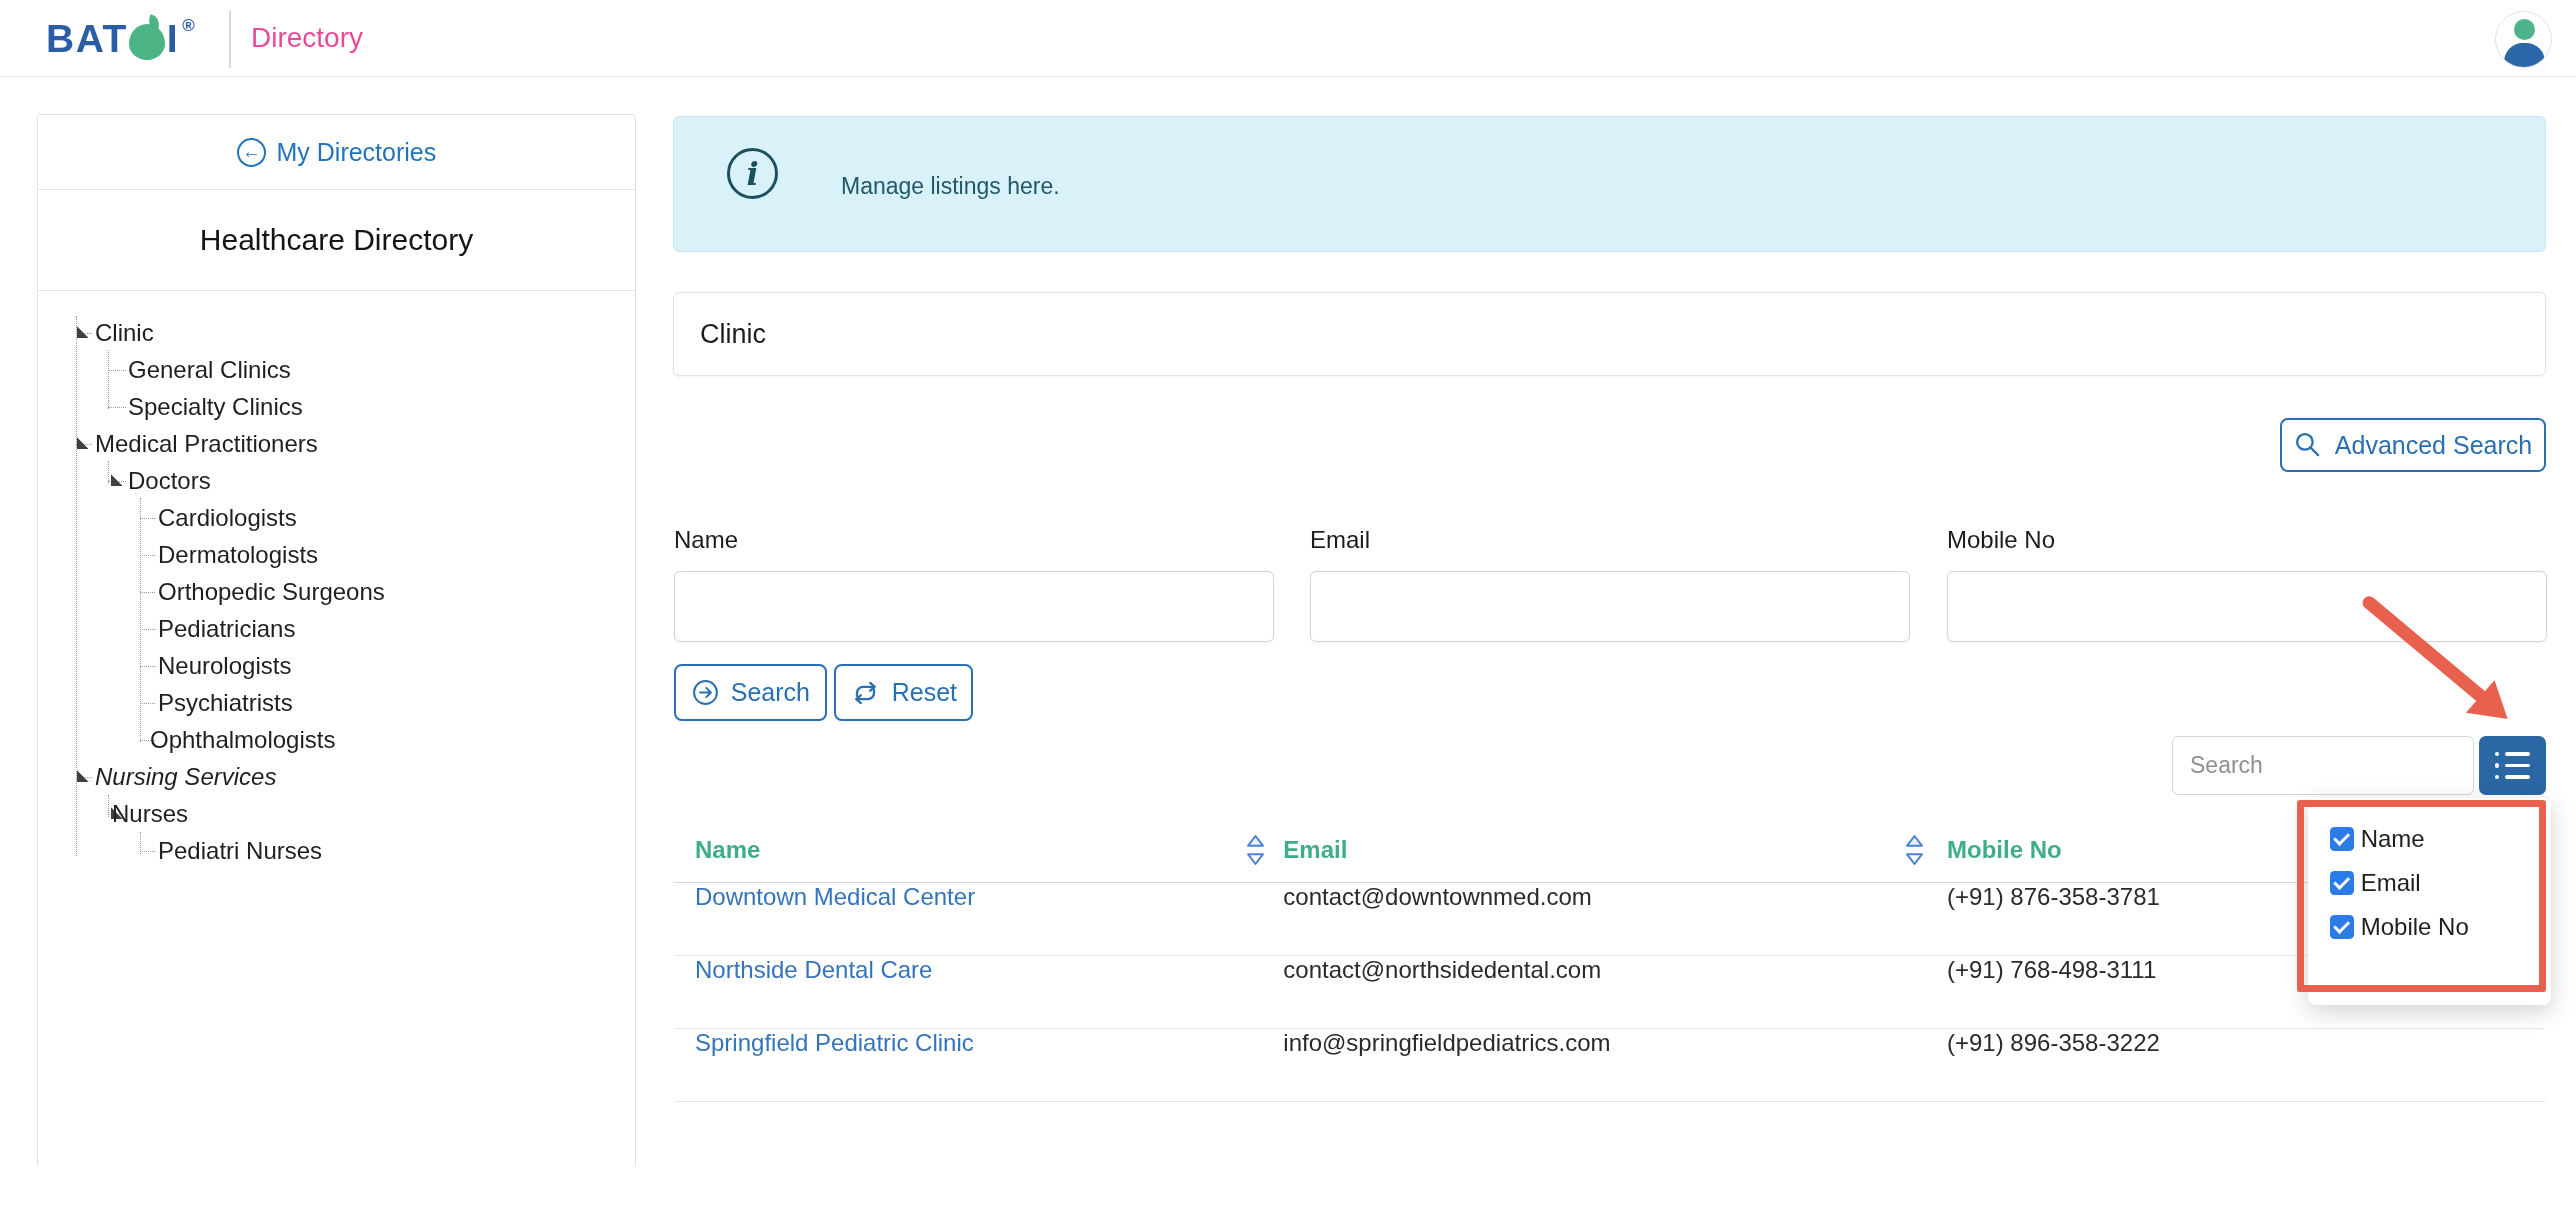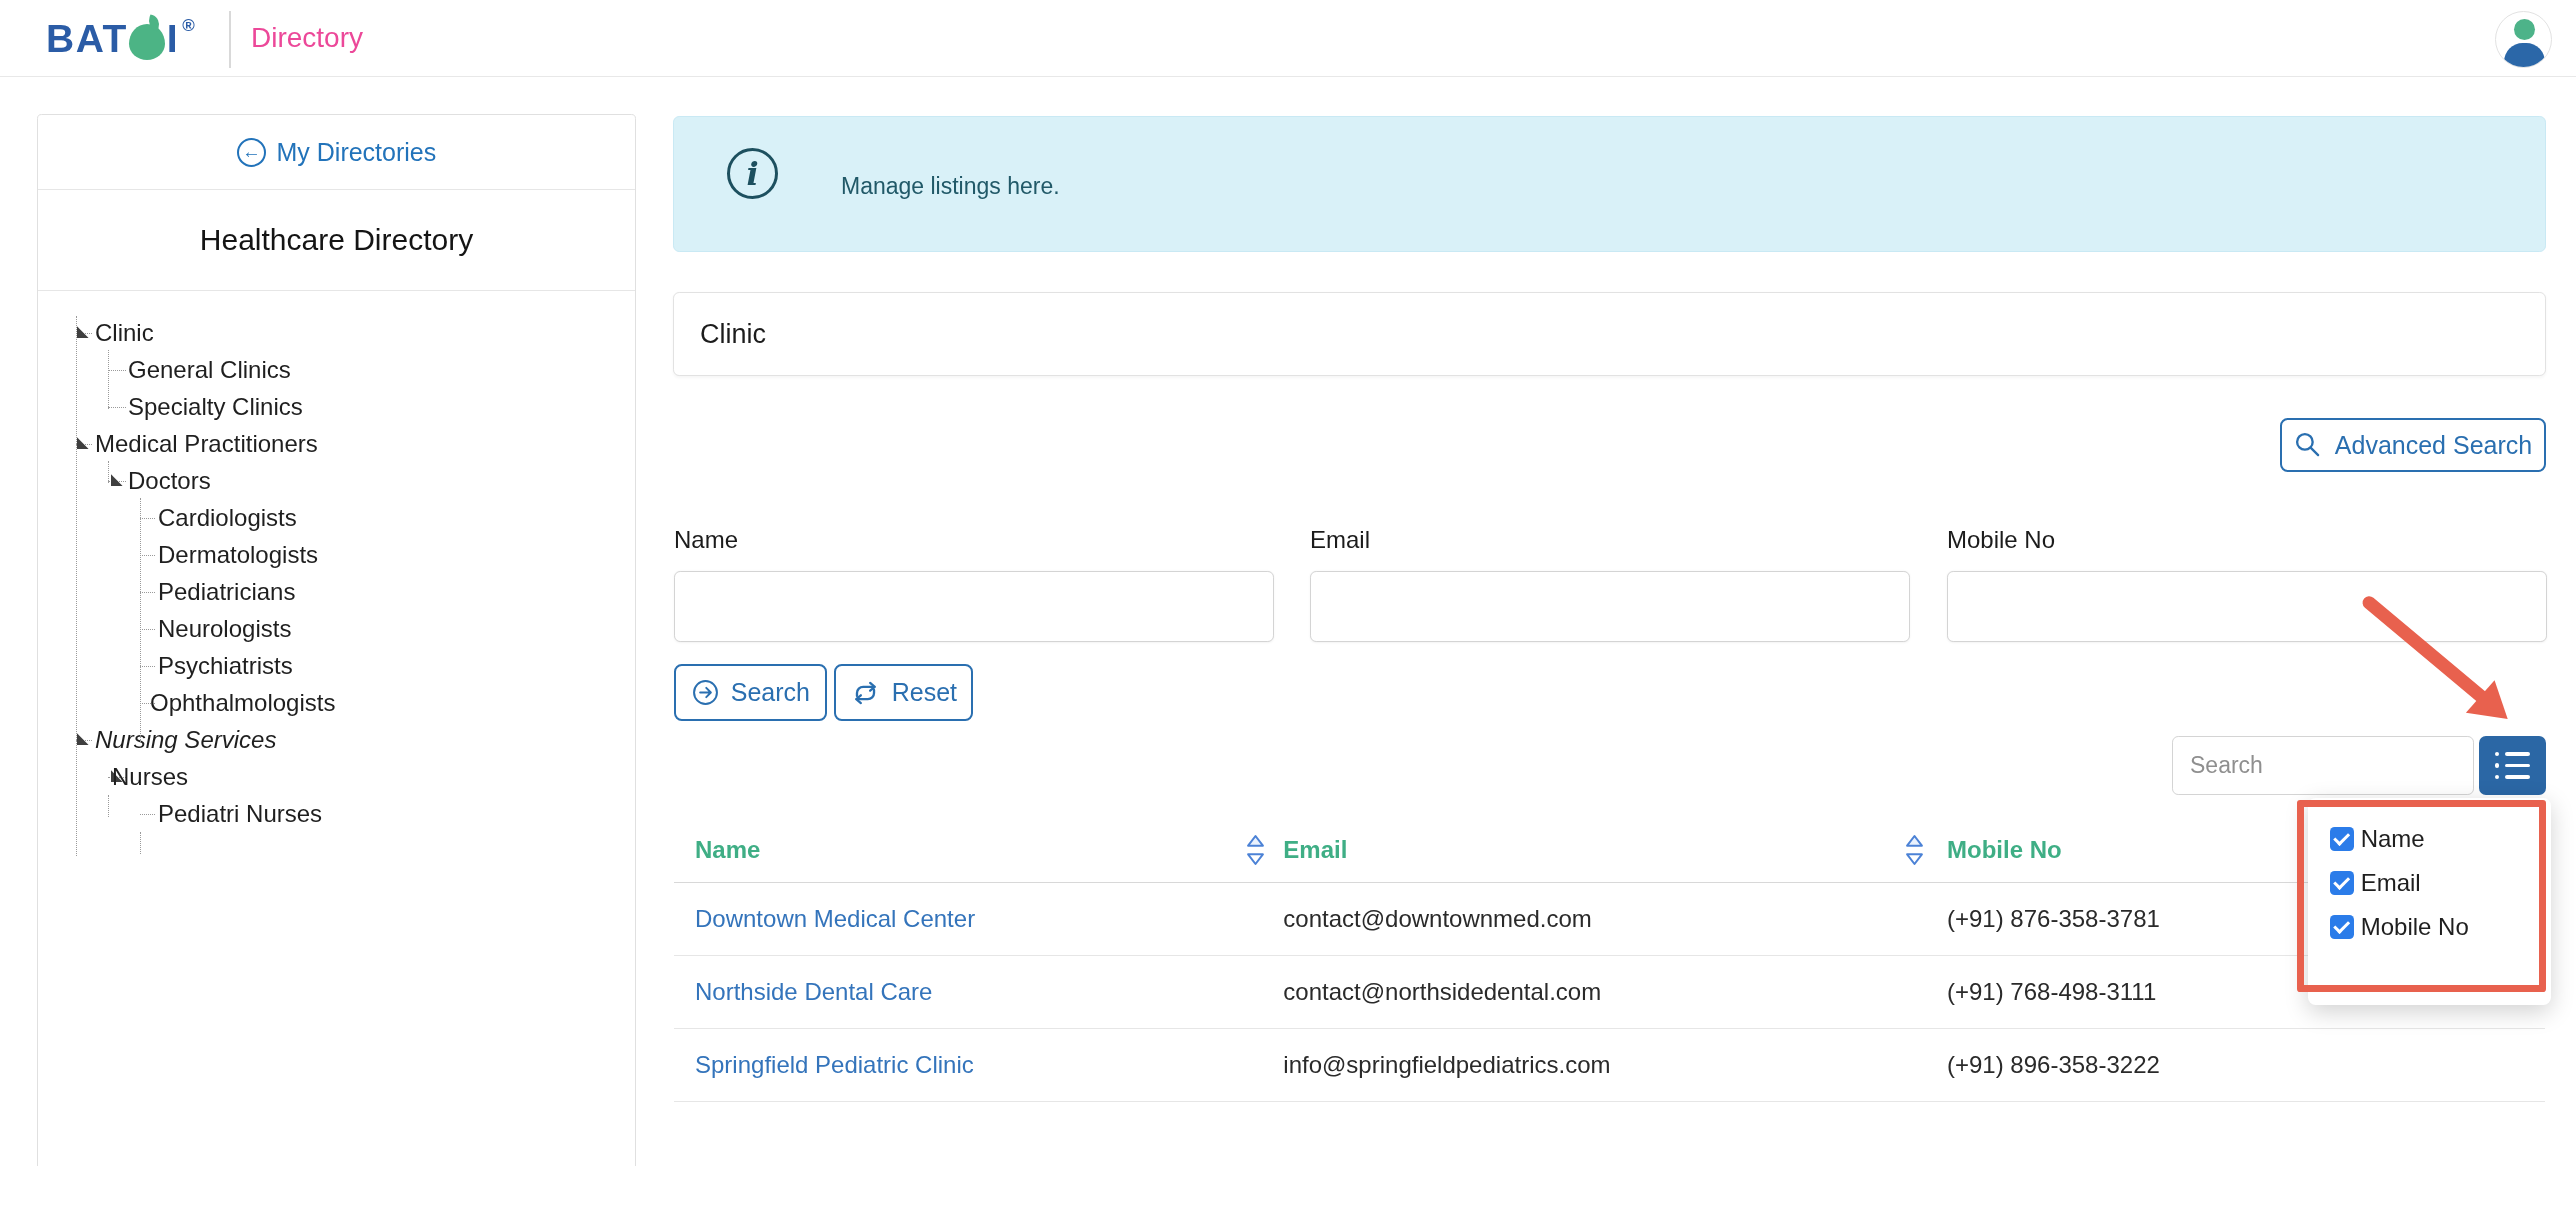--- a/index.html
+++ b/index.html
@@ -79,21 +79,21 @@
             gap:7px;cursor:pointer;}
   .li-row{display:flex;align-items:center;gap:6.2px;}
   .li-dot{width:4.6px;height:4.6px;border-radius:50%;background:#fff;}
   .li-bar{width:25px;height:3.9px;border-radius:2.3px;background:#fff;}
 
   
   .table{position:absolute;left:674px;top:817px;width:1871px;}
   .thead{display:flex;height:66px;align-items:center;border-bottom:1.5px solid #d8d8d8;}
   .th{display:flex;align-items:center;font-size:24px;font-weight:700;color:#3fae85;}
   .th .sort{margin-left:auto;}
-  .trow{display:flex;height:73px;align-items:center;border-bottom:1.5px solid #e6e6e6;font-size:24px;}
+  .trow{display:flex;height:73px;border-bottom:1.5px solid #e6e6e6;font-size:24px;}
   .td{overflow:hidden;white-space:nowrap;}
   .c1{width:600px;padding-left:21px;}
   .c2{width:673px;padding-left:9.3px;}
   .c3{flex:1;padding-left:0;}
   .cell-link{color:#3474bb;cursor:pointer;}
   .cell-plain{color:#2a2a2a;}
 
   
   .dropdown{position:absolute;left:2308px;top:798px;width:243px;height:207px;background:#fff;
             border-radius:7.7px;box-shadow:0 6.2px 23px rgba(0,0,0,0.18);z-index:5;padding:18.6px 0 0 21.7px;}
@@ -159,20 +159,24 @@
           <span class="tree-tri" style="left: 73px;"></span>
           <span class="tree-label" style="left: 90px;">Doctors</span>
         </div>
         <div class="tree-row">
           <span class="tree-stub" style="left: 102px; width: 14.7px;"></span>
           <span class="tree-label" style="left: 120px;">Cardiologists</span>
         </div>
         <div class="tree-row">
           <span class="tree-stub" style="left: 102px; width: 14.7px;"></span>
           <span class="tree-label" style="left: 120px;">Dermatologists</span>
+        </div>
+        <div class="tree-row">
+          <span class="tree-stub" style="left: 102px; width: 14.7px;"></span>
+          <span class="tree-label" style="left: 120px;">Orthopedic Surgeons</span>
         </div>
         <div class="tree-row">
           <span class="tree-stub" style="left: 102px; width: 14.7px;"></span>
           <span class="tree-label" style="left: 120px;">Pediatricians</span>
         </div>
         <div class="tree-row">
           <span class="tree-stub" style="left: 102px; width: 14.7px;"></span>
           <span class="tree-label" style="left: 120px;">Neurologists</span>
         </div>
         <div class="tree-row">

